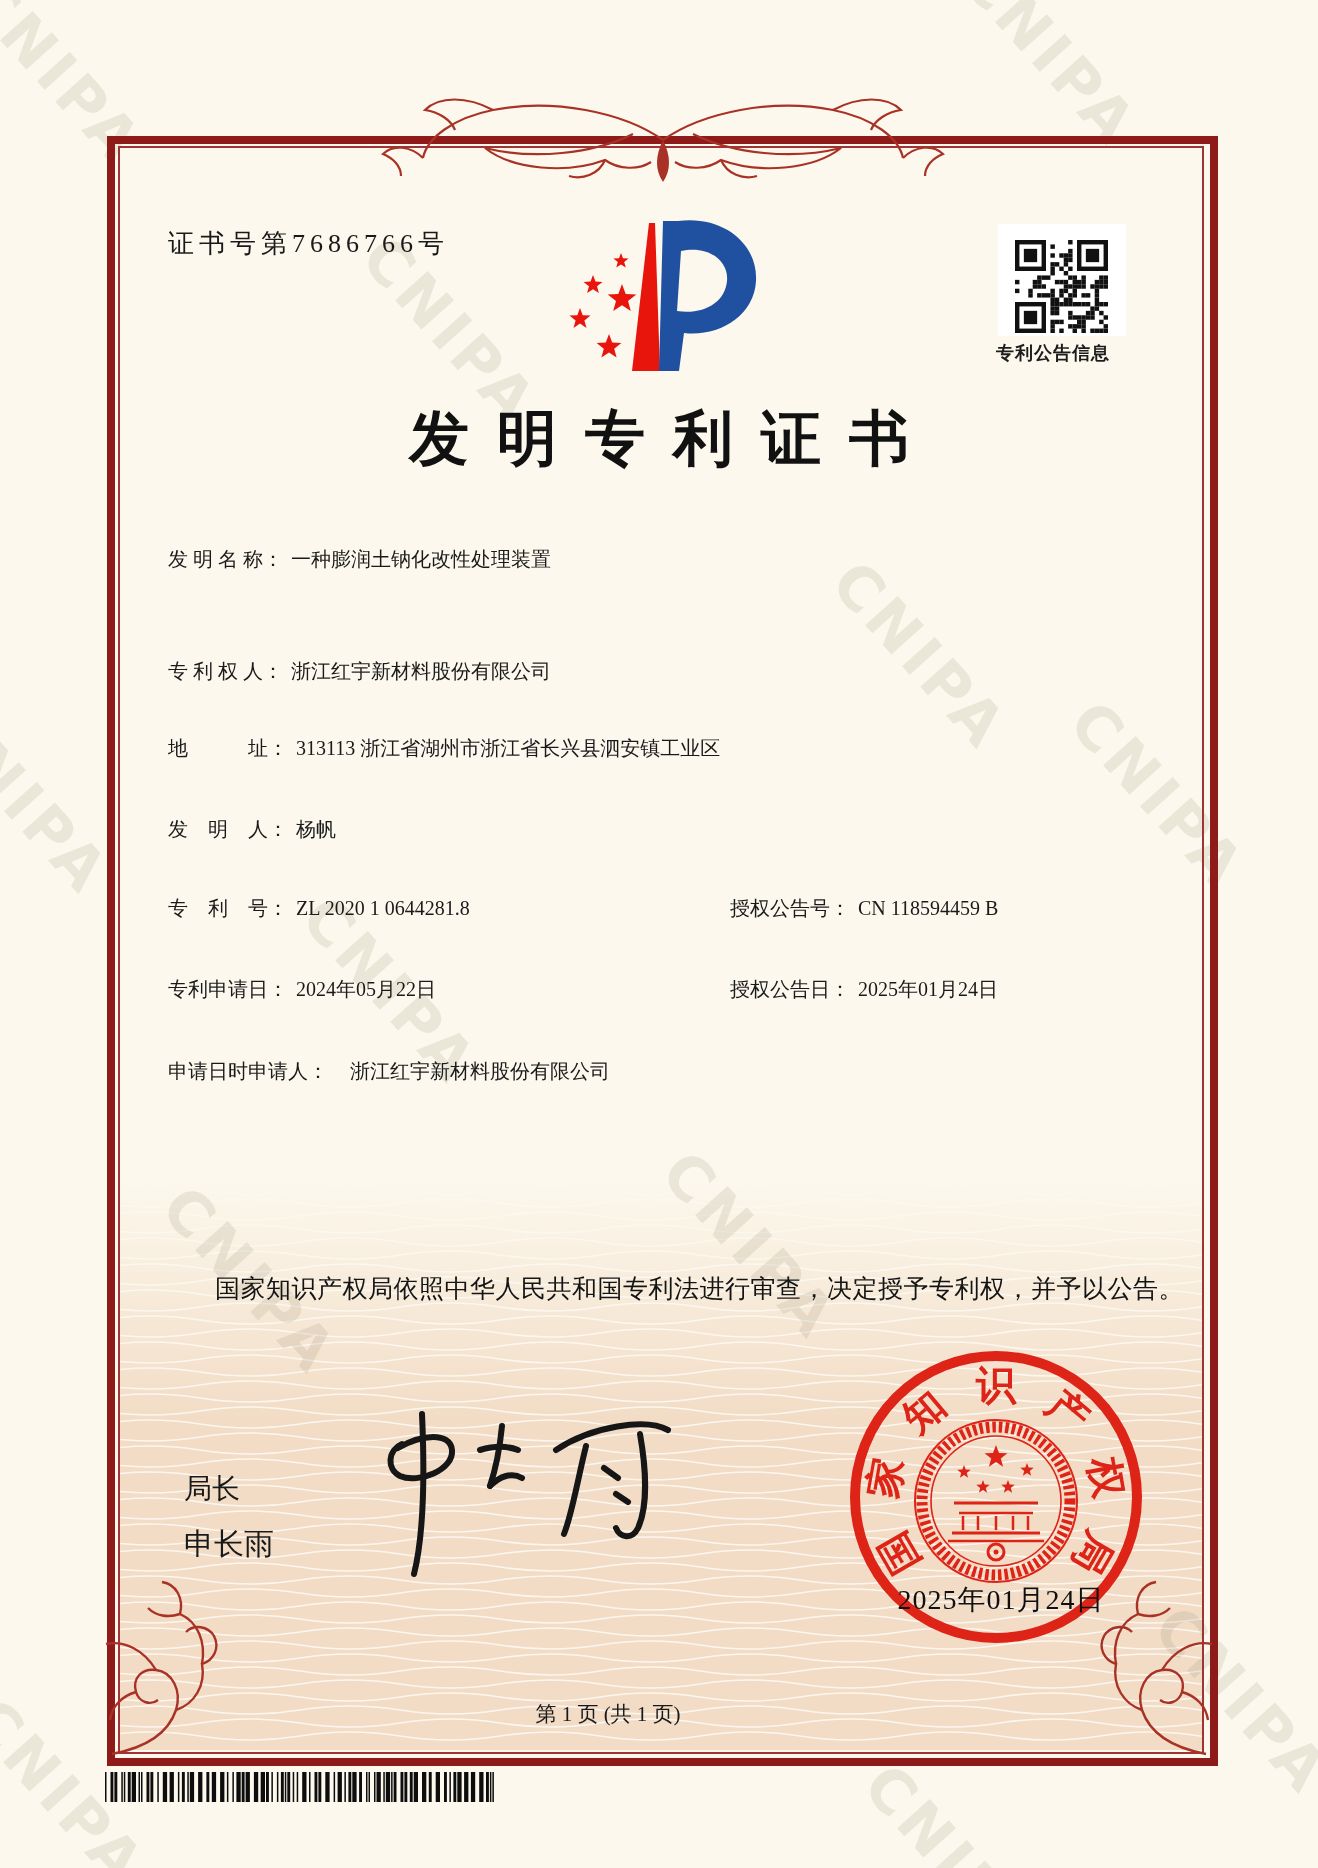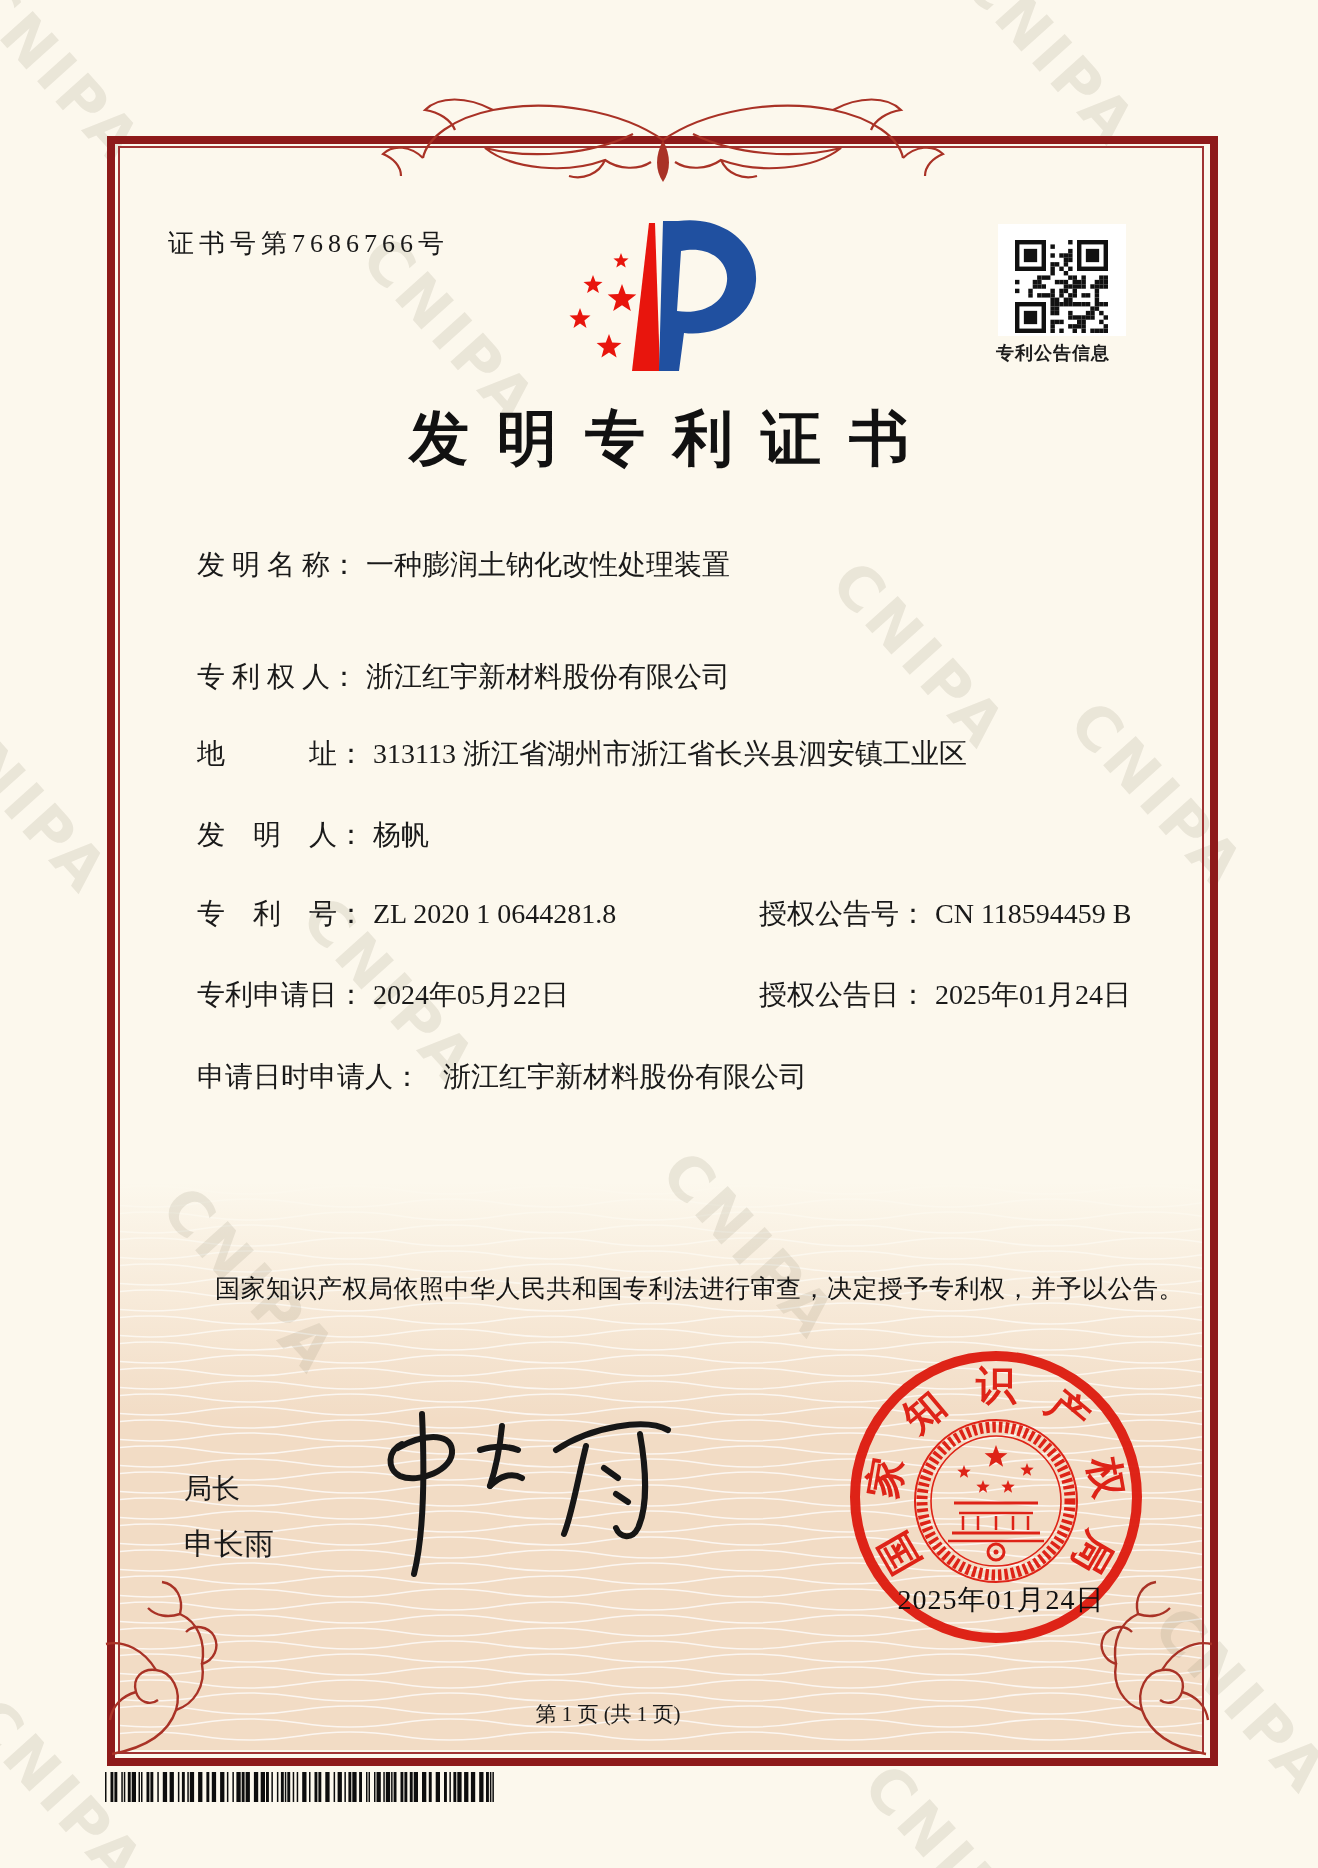--- a/index.html
+++ b/index.html
@@ -22,21 +22,21 @@
   
   .cert-no{position:absolute;left:168px;top:226px;font-size:26px;letter-spacing:5px;z-index:10;}
   .logo{position:absolute;left:550px;top:213px;z-index:10;}
   .qr-patch{position:absolute;left:998px;top:224px;width:128px;height:112px;background:#fff;z-index:9;}
   .qr{position:absolute;left:1015px;top:240px;z-index:10;}
   .qr-label{position:absolute;left:996px;top:341px;width:132px;text-align:left;z-index:10;
             font-size:18px;font-weight:700;letter-spacing:1px;color:#1c1c1c;}
   .title{position:absolute;left:0;right:0;top:392px;margin:7px;text-align:center;z-index:10;
          font-size:60px;font-weight:700;letter-spacing:28px;padding-left:28px;color:#111;}
   
-  .row{position:absolute;left:168px;z-index:10;font-size:28px;white-space:nowrap;color:#1a1a1a;margin-left:29px;}
+  .row{position:absolute;left:168px;z-index:10;font-size:20px;white-space:nowrap;color:#1a1a1a;}
   .row .val{margin-left:8px;}
   .row--r{left:730px;}
   .row--wide .val{margin-left:22px;}
   
   .legal{position:absolute;z-index:10;font-size:25px;letter-spacing:0.5px;white-space:nowrap;color:#141414;}
   
   .sig-title{position:absolute;left:184px;top:1470px;z-index:10;font:400 28px "Liberation Sans","DejaVu Sans",sans-serif;}
   .sig-name{position:absolute;left:184px;top:1524px;z-index:10;font:400 30px "Liberation Sans","DejaVu Sans",sans-serif;}
   .signature{position:absolute;left:360px;top:1398px;z-index:11;}
   

